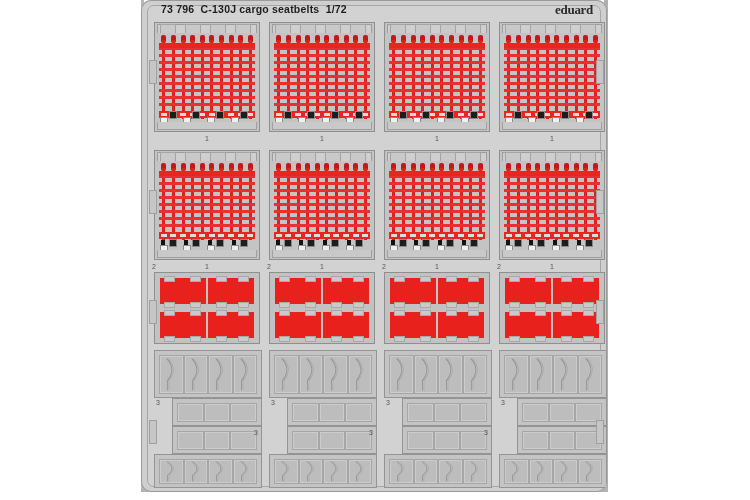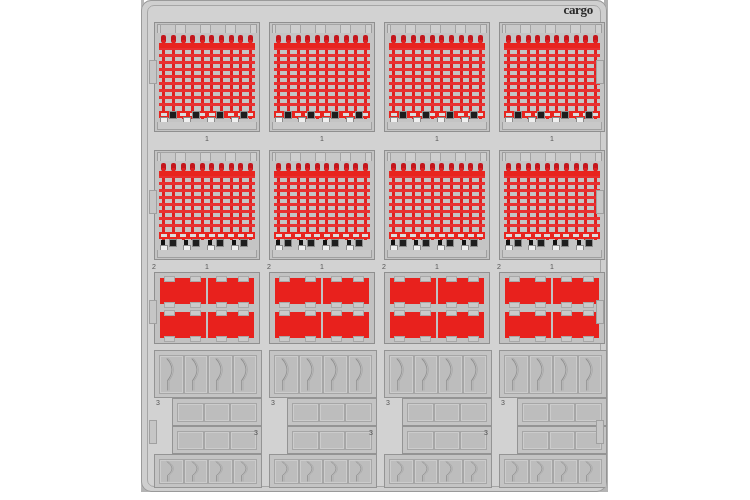--- a/index.html
+++ b/index.html
@@ -55,21 +55,24 @@
 <div id="stage">
 
   <div class="edge-l"></div>
   <div class="edge-r"></div>
   <div class="edge-b"></div>
 
   <div class="fret">
     <div class="fret-inner"></div>
 
     <div class="hdr">
-      <div class="brand">cargo</div>
+      <div class="title">
+        <span>73 796</span>&nbsp;&nbsp;<span>C-130J cargo seatbelts</span>&nbsp;&nbsp;<span>1/72</span>
+      </div>
+      <div class="brand">eduard</div>
     </div>
 
     <div class="ftr">
       <div class="cr">© EDUARD 2023</div>
       <div class="made">Made in Czech Republic</div>
     </div>
 
     <div id="parts">
         <div class="cell net-cell" style="left:13px;top:22px;width:106px;height:110px;">
           <div class="" style="position:absolute;inset:0;background:#c4c4c4;border:1px solid #8f8f8f;"></div>

